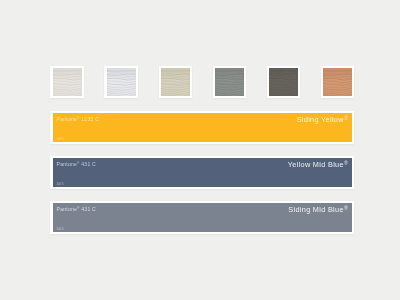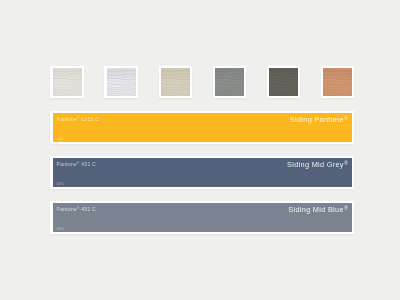--- a/index.html
+++ b/index.html
@@ -287,29 +287,29 @@
             </g>
           </svg>
         </div>
     </div>
   </div>
 
   <div class="bar-card b1">
     <div class="bar" style="background: rgb(253, 183, 30);">
       <div class="code" style="color: rgba(255, 255, 255, 0.62);"><span>Pantone</span><span class="sup">®</span><span> 1235 C</span></div>
       <div class="pct" style="color: rgba(255, 255, 255, 0.46);">100%</div>
-      <div class="name" style="color: rgba(255, 255, 255, 0.84);"><span>Siding Pantone</span><span class="sup">®</span></div>
+      <div class="name" style="color: rgba(255, 255, 255, 0.84);"><span>Siding Yellow</span><span class="sup">®</span></div>
     </div>
   </div>
 
   <div class="bar-card b2">
     <div class="bar" style="background: rgb(83, 97, 122);">
       <div class="code" style="color: rgba(255, 255, 255, 0.66);"><span>Pantone</span><span class="sup">®</span><span> 431 C</span></div>
       <div class="pct" style="color: rgba(255, 255, 255, 0.46);">100%</div>
-      <div class="name" style="color: rgba(255, 255, 255, 0.9);"><span>Siding Mid Grey</span><span class="sup">®</span></div>
+      <div class="name" style="color: rgba(255, 255, 255, 0.9);"><span>Yellow Mid Blue</span><span class="sup">®</span></div>
     </div>
   </div>
 
   <div class="bar-card b3">
     <div class="bar" style="background: rgb(124, 131, 144);">
       <div class="code" style="color: rgba(255, 255, 255, 0.68);"><span>Pantone</span><span class="sup">®</span><span> 431 C</span></div>
       <div class="pct" style="color: rgba(255, 255, 255, 0.46);">100%</div>
       <div class="name" style="color: rgba(255, 255, 255, 0.9);"><span>Siding Mid Blue</span><span class="sup">®</span></div>
     </div>
   </div>

